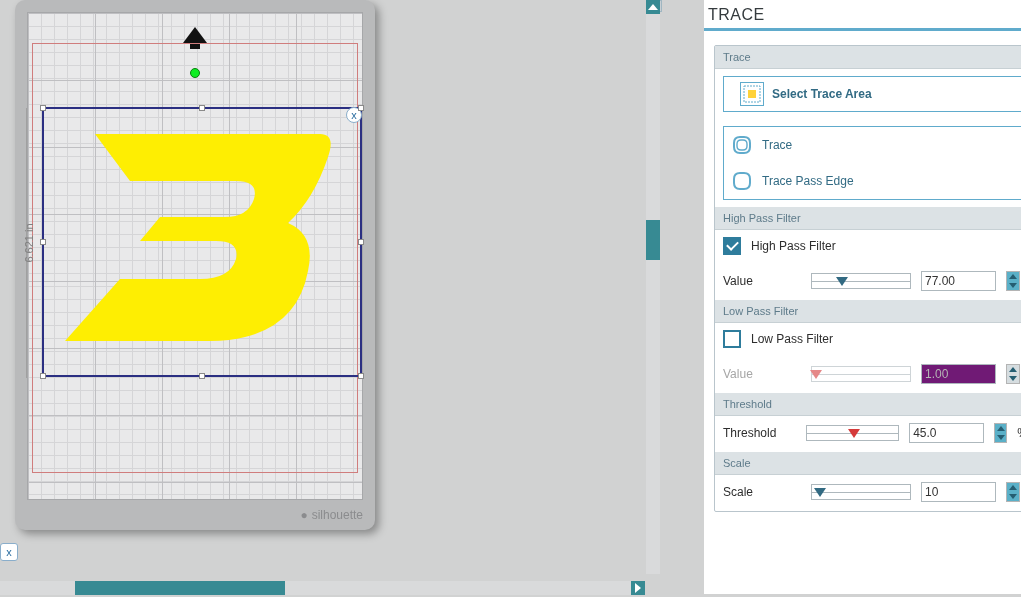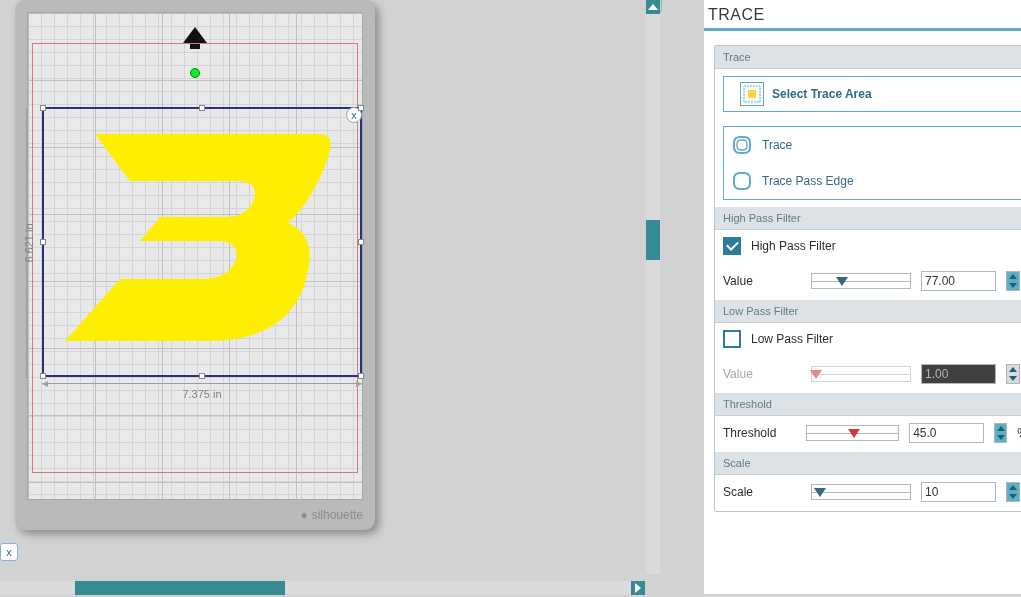--- a/index.html
+++ b/index.html
@@ -89,21 +89,21 @@
 .chk.checked::after{ content:""; width:9px; height:5px; border-left:2px solid #fff; border-bottom:2px solid #fff;
                      transform:rotate(-45deg); margin-top:-3px;}
 .chk-label{ font-size:12px; color:#2d2d2d; }
 .slider{ width:100px; height:16px; position:relative; border:1px solid #aeb8bd; background:#fff;}
 .slider .track{ position:absolute; left:0; right:0; top:50%; height:1px; background:#aeb8bd;}
 .slider .ptr{ position:absolute; top:3px; width:0; height:0;
               border-left:6px solid transparent; border-right:6px solid transparent; border-top:9px solid #326a82;}
 .slider.disabled{ opacity:.6 }
 .slider.red .ptr{ border-top-color:#d53a3a; }
 .numbox{ width:75px; height:20px; border:1px solid #aeb8bd; font-size:12px; color:#333; padding:0 3px;}
-.numbox:disabled{ color:#b4b4b4; background:#404040;}
+.numbox:disabled{ color:#b4b4b4; background:#701a75;}
 .spin{ width:14px; height:20px; display:flex; flex-direction:column; border:1px solid #b4b4b4; background:#5ab0c8; cursor:pointer;}
 .spin div{ flex:1; display:flex; align-items:center; justify-content:center;}
 .spin div::before{ content:""; width:0; height:0; border-left:4px solid transparent; border-right:4px solid transparent;}
 .spin .up::before{ border-bottom:5px solid #255e72;}
 .spin .dn::before{ border-top:5px solid #255e72;}
 .spin.disabled{ background:#d6dde0; cursor:default;}
 .suffix{ font-size:12px; color:#2d2d2d;}
 </style>
 </head>
 <body>
@@ -139,23 +139,20 @@
         <div class="shape-B">
           <svg viewBox="0 0 290 220">
             <path fill="#feee02" d="M45 5 L270 5 Q286 5 278 28 Q264 70 238 94 Q266 106 258 142 Q248 195 195 208 Q180 212 160 212 L15 212 L70 150 L150 150 Q180 150 186 130 Q190 112 166 112 L90 112 L110 88 L175 88 Q198 88 204 70 Q209 52 186 52 L80 52 Z"></path>
           </svg>
         </div>
       </div>
 
       <div class="dim-h">
         <span>6.621 in</span>
       </div>
-      <div class="dim-w">
-        <span>7.375 in</span>
-      </div>
     </div>
     <div class="logo">silhouette</div>
   </div>
   <div class="xbtn">x</div>
 </div>
 
 <div class="panel">
   <div class="panel-title">TRACE</div>
 
   <div class="panel-body">

